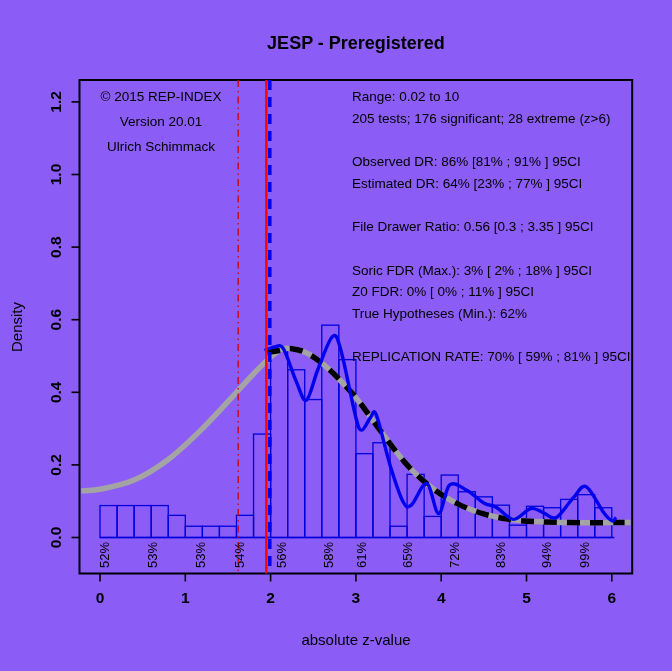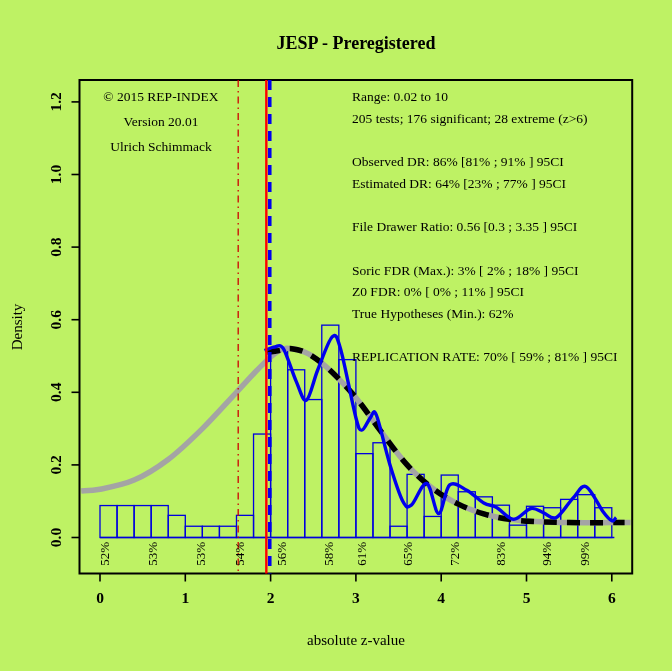--- a/index.html
+++ b/index.html
@@ -1,17 +1,17 @@
 <!DOCTYPE html>
 <html><head>
 <meta charset="utf-8">
 <style>
   html,body{margin:0;padding:0;background:#ffffff;}
-  .wrap{width:672px;height:671px;background:#bef264;position:relative;
-        font-family:Liberation Serif, serif;}
+  .wrap{width:672px;height:671px;background:#8b5cf6;position:relative;
+        font-family:Liberation Sans, sans-serif;}
   svg text{fill:#000000;}
   .title{font-size:18px;font-weight:bold;}
   .axis-label{font-size:15px;}
   .tick-num{font-size:15.5px;font-weight:bold;}
   .note{font-size:13.5px;}
   .pct{font-size:13px;}
 </style>
 </head>
 <body>
 

